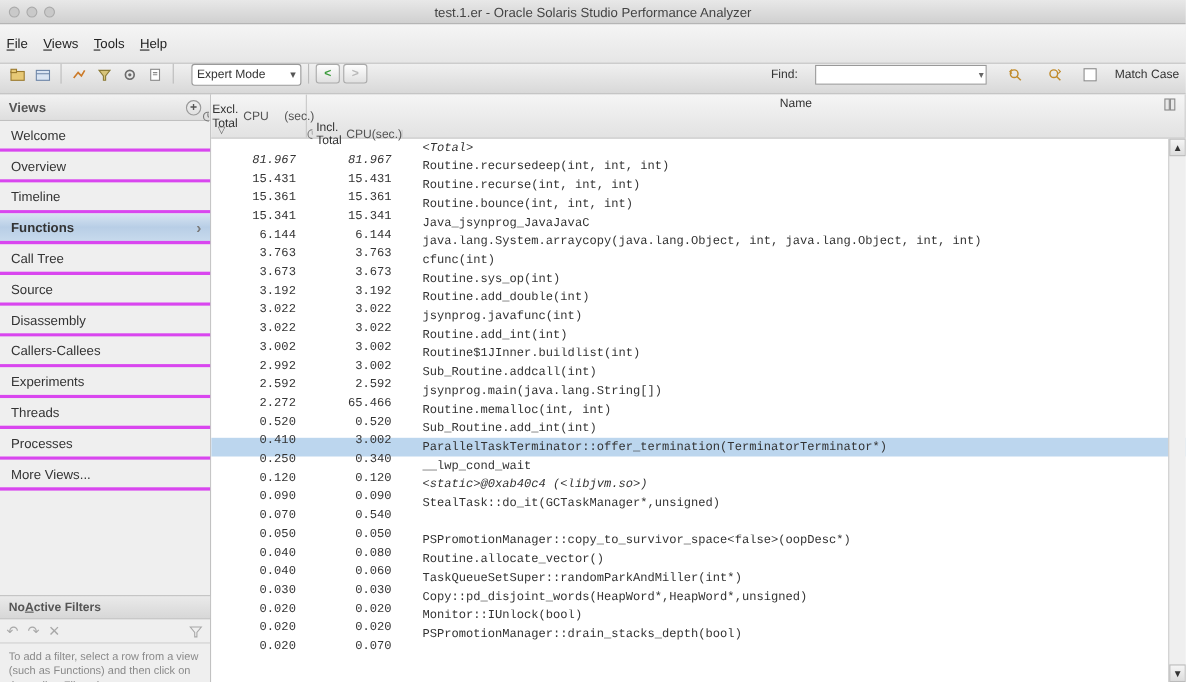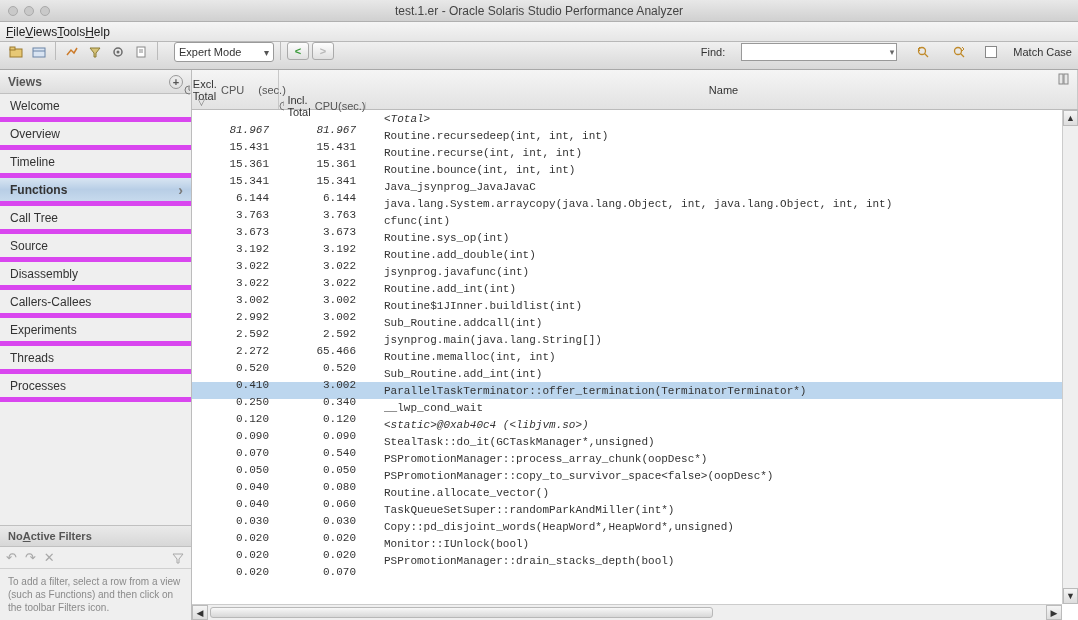--- a/index.html
+++ b/index.html
@@ -16,21 +16,21 @@
     height: 22px;
     background: linear-gradient(#e8e8e8, #d0d0d0);
     border-bottom: 1px solid #b0b0b0;
     display: flex;
     align-items: center;
     position: relative;
   }
   .traffic { display: flex; gap: 6px; padding-left: 8px; }
   .dot { width: 10px; height: 10px; border-radius: 50%; background: #c9c9c9; border: 1px solid #aaa; }
   .title { position: absolute; left:0; right:0; text-align:center; font-size:12px; color:#444; pointer-events:none; }
-  .menubar { height: 20px; background: linear-gradient(#f5f5f5,#e6e6e6); border-bottom:1px solid #b8b8b8; display:flex; align-items:center; padding:0 6px; }
+  .menubar { height: 36px; background: linear-gradient(#f5f5f5,#e6e6e6); border-bottom:1px solid #b8b8b8; display:flex; align-items:center; padding:0 6px; gap:14px; }
   .menubar span { font-size:12px; color:#222; }
   .menubar span u { text-decoration: underline; }
   .toolbar {
     height: 28px;
     background: linear-gradient(#f0f0f0,#d8d8d8);
     border-bottom:1px solid #a8a8a8;
     display:flex;
     align-items:flex-start;
     padding:0 6px;
     gap:3px;
@@ -40,21 +40,21 @@
   .dropdown { margin-left:10px; height:20px; border:1px solid #9a9a9a; background:#fff; display:flex; align-items:center; padding:0 4px; font-size:11px; border-radius:3px; gap:22px; position:relative;}
   .dropdown::after { content:"▾"; font-size:10px; color:#555; position:absolute; right:4px;}
   .navbtn { width:22px; height:18px; border:1px solid #aaa; border-radius:3px; display:flex; align-items:center; justify-content:center; background:linear-gradient(#fefefe,#e0e0e0);}
   .find-area { margin-left:auto; display:flex; align-items:center; gap:16px;}
   .find-input { width:156px; height:18px; border:1px solid #999; background:#fff; }
   .chk { width:12px; height:12px; border:1px solid #888; background:#fff; }
   .main { display:flex; height: calc(620px - 22px - 20px - 28px); }
   .sidebar { width:192px; background:#efefef; border-right:1px solid #bcbcbc; display:flex; flex-direction:column; }
   .side-head { height:24px; background:linear-gradient(#f2f2f2,#dedede); border-bottom:1px solid #c0c0c0; display:flex; align-items:center; padding:0 8px; font-weight:bold; color:#555; font-size:12px;}
   .side-head .plus { margin-left:auto; width:14px; height:14px; border:1px solid #999; border-radius:50%; display:flex; align-items:center; justify-content:center; font-size:11px; color:#555;}
-  .side-item { height:28px; display:flex; align-items:center; padding:0 10px; border-bottom:5px solid #d946ef; font-size:12px; color:#333; background:#efefef;}
+  .side-item { height:28px; display:flex; align-items:center; padding:0 10px; border-bottom:3px solid #d946ef; font-size:12px; color:#333; background:#efefef;}
   .side-item.active { background: linear-gradient(#d8e5f2,#b8cee6,#c7daed); font-weight:bold; position:relative; }
   .side-item.active::after { content:"›"; position:absolute; right:8px; color:#7a7a7a; font-size:14px;}
   .side-spacer { flex:1; }
   .filter-head { height:22px; background:linear-gradient(#eaeaea,#d7d7d7); border-top:1px solid #c0c0c0; border-bottom:1px solid #c0c0c0; display:flex; align-items:center; padding:0 8px; font-weight:bold; color:#555;}
   .filter-bar { height:22px; display:flex; align-items:center; padding:0 6px; gap:8px; border-bottom:1px solid #d0d0d0; color:#a8a8a8; font-size:13px;}
   .filter-bar .funnel { margin-left:auto; }
   .filter-hint { padding:6px 8px; color:#8a8a8a; font-size:10px; line-height:1.3; }
   .content { flex:1; display:flex; flex-direction:column; background:#fff; position:relative; }
   .col-head { display:flex; height:40px; background:linear-gradient(#f5f5f5,#e2e2e2); border-bottom:1px solid #bbb;}
   .col { border-right:1px solid #c8c8c8; display:flex; flex-direction:row; align-items:center; justify-content:center; padding:2px 4px; position:relative; font-size:11px; color:#333;}
@@ -177,20 +177,21 @@
         <div class="side-item">Overview</div>
         <div class="side-item">Timeline</div>
         <div class="side-item active">Functions</div>
         <div class="side-item">Call Tree</div>
         <div class="side-item">Source</div>
         <div class="side-item">Disassembly</div>
         <div class="side-item">Callers-Callees</div>
         <div class="side-item">Experiments</div>
         <div class="side-item">Threads</div>
         <div class="side-item">Processes</div>
+        <div class="side-item">More Views...</div>
       </div>
     <div class="side-spacer"></div>
     <div class="filter-head">No <u>A</u>ctive Filters</div>
     <div class="filter-bar">
       <span>↶</span>
       <span>↷</span>
       <span>✕</span>
       <span class="funnel">
           <svg width="14" height="14" viewBox="0 0 14 14">
             <polygon points="2,3 12,3 8,8 8,12 6,12 6,8" fill="none" stroke="#a8a8a8"></polygon>
@@ -220,21 +221,21 @@
           <svg width="10" height="10">
               <circle cx="5" cy="5" r="4" fill="none" stroke="#777"></circle>
               <line x1="5" y1="5" x2="5" y2="2" stroke="#777"></line>
               <line x1="5" y1="5" x2="7" y2="6" stroke="#777"></line>
             </svg>
           <span>Incl. Total</span>
         </div>
         <span class="sub">CPU</span>
         <span class="sub">(sec.)</span>
       </div>
-      <div class="col" style="flex:1; align-items:center; justify-content:center; padding-left:8px;">
+      <div class="col" style="flex:1; align-items:flex-start; justify-content:center; padding-left:8px;">
         <span>Name</span>
         <div class="cfg">
             <svg width="14" height="12">
               <rect x="1" y="1" width="4" height="10" fill="#e8e8e8" stroke="#888"></rect>
               <rect x="6" y="1" width="4" height="10" fill="#e8e8e8" stroke="#888"></rect>
             </svg>
           </div>
       </div>
     </div>
 
@@ -335,21 +336,20 @@
           <div class="cell-name" style="font-style: italic;">&lt;static&gt;@0xab40c4 (&lt;libjvm.so&gt;)</div>
         </div>
         <div class="row">
           <div class="cell-num">0.070</div>
           <div class="cell-num">0.540</div>
           <div class="cell-name">StealTask::do_it(GCTaskManager*,unsigned)</div>
         </div>
         <div class="row">
           <div class="cell-num">0.050</div>
           <div class="cell-num">0.050</div>
-          <div class="cell-name">PSPromotionManager::process_array_chunk(oopDesc*)</div>
         </div>
         <div class="row">
           <div class="cell-num">0.040</div>
           <div class="cell-num">0.080</div>
           <div class="cell-name">PSPromotionManager::copy_to_survivor_space&lt;false&gt;(oopDesc*)</div>
         </div>
         <div class="row">
           <div class="cell-num">0.040</div>
           <div class="cell-num">0.060</div>
           <div class="cell-name">Routine.allocate_vector()</div>

